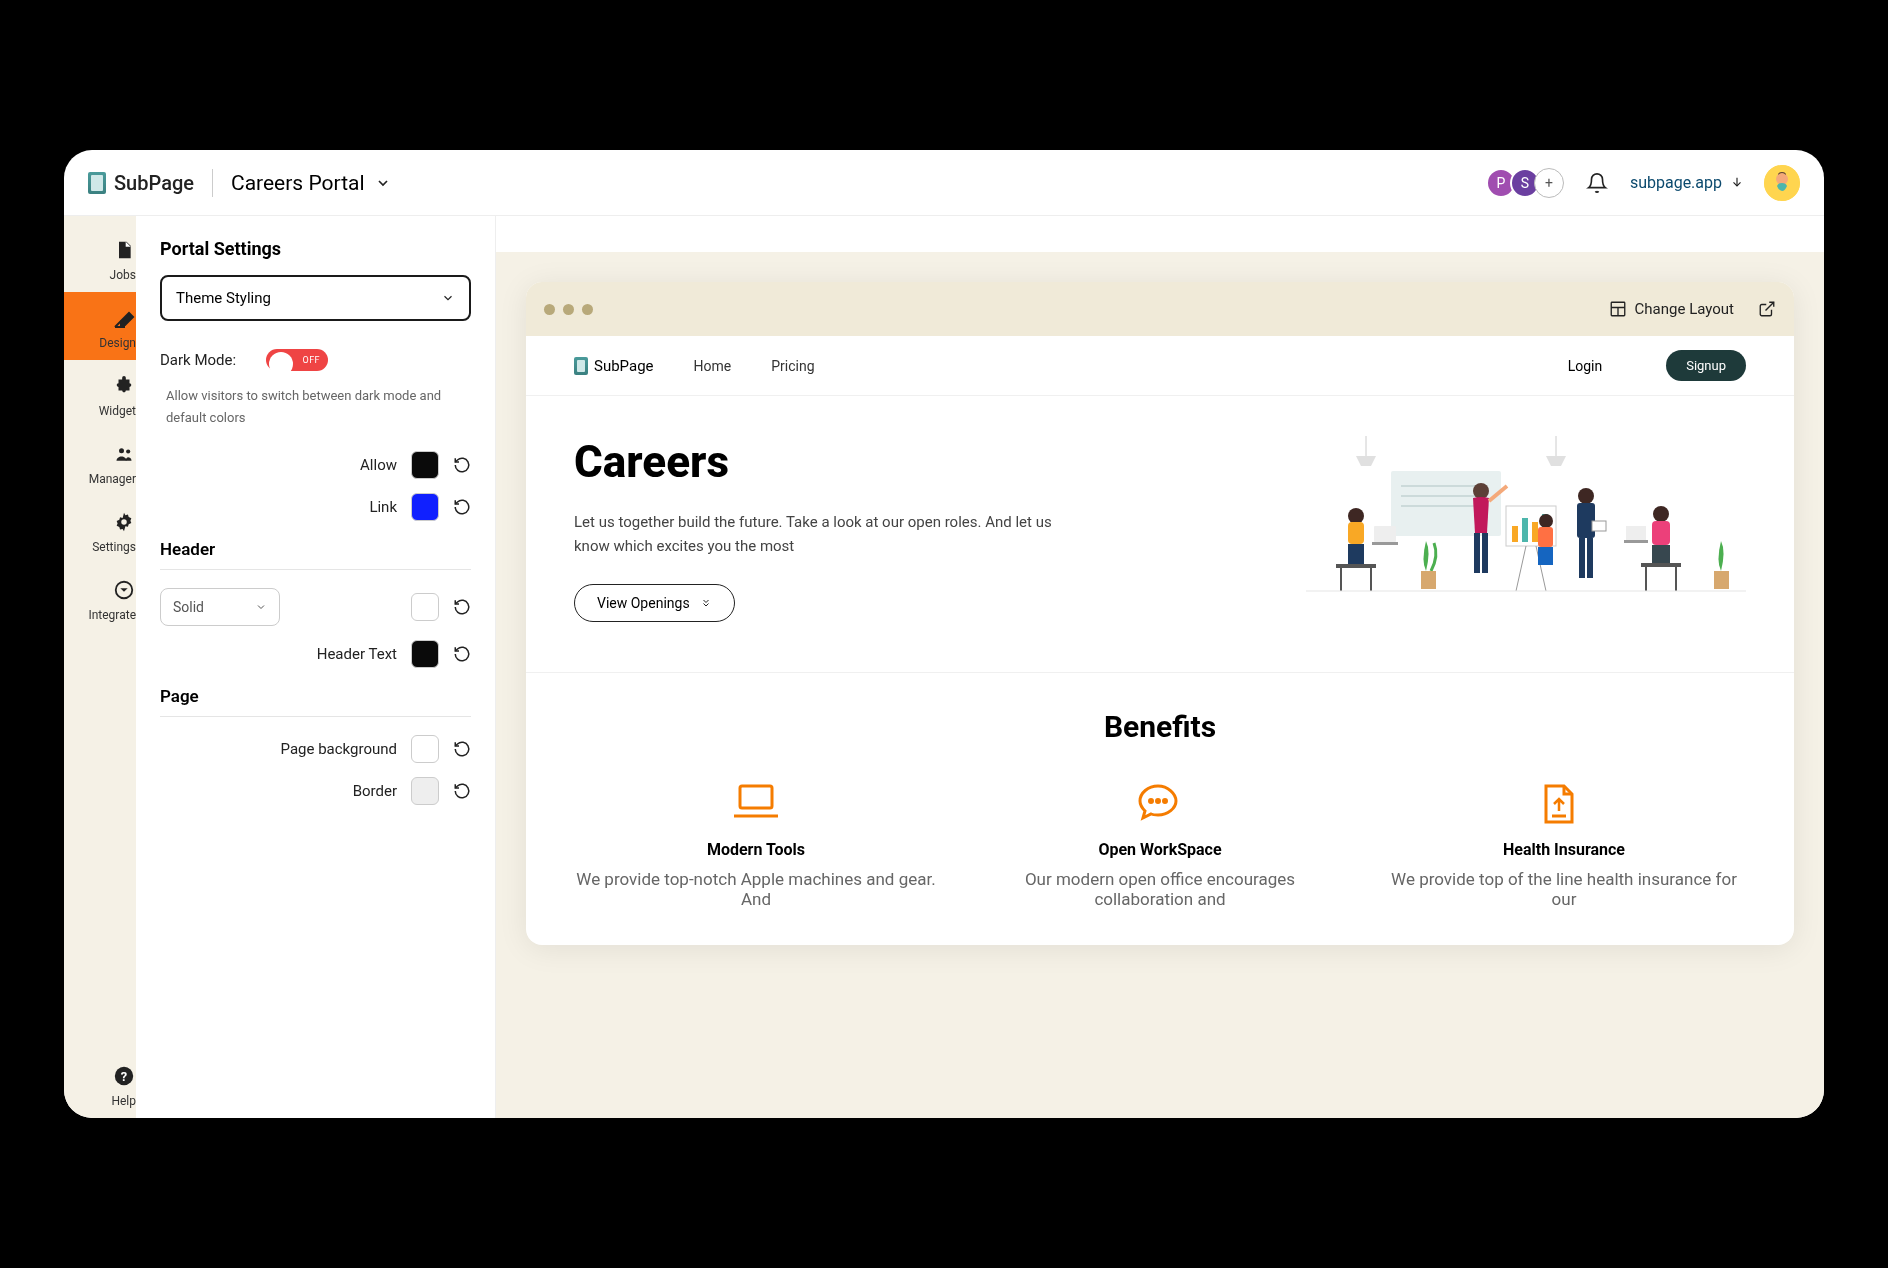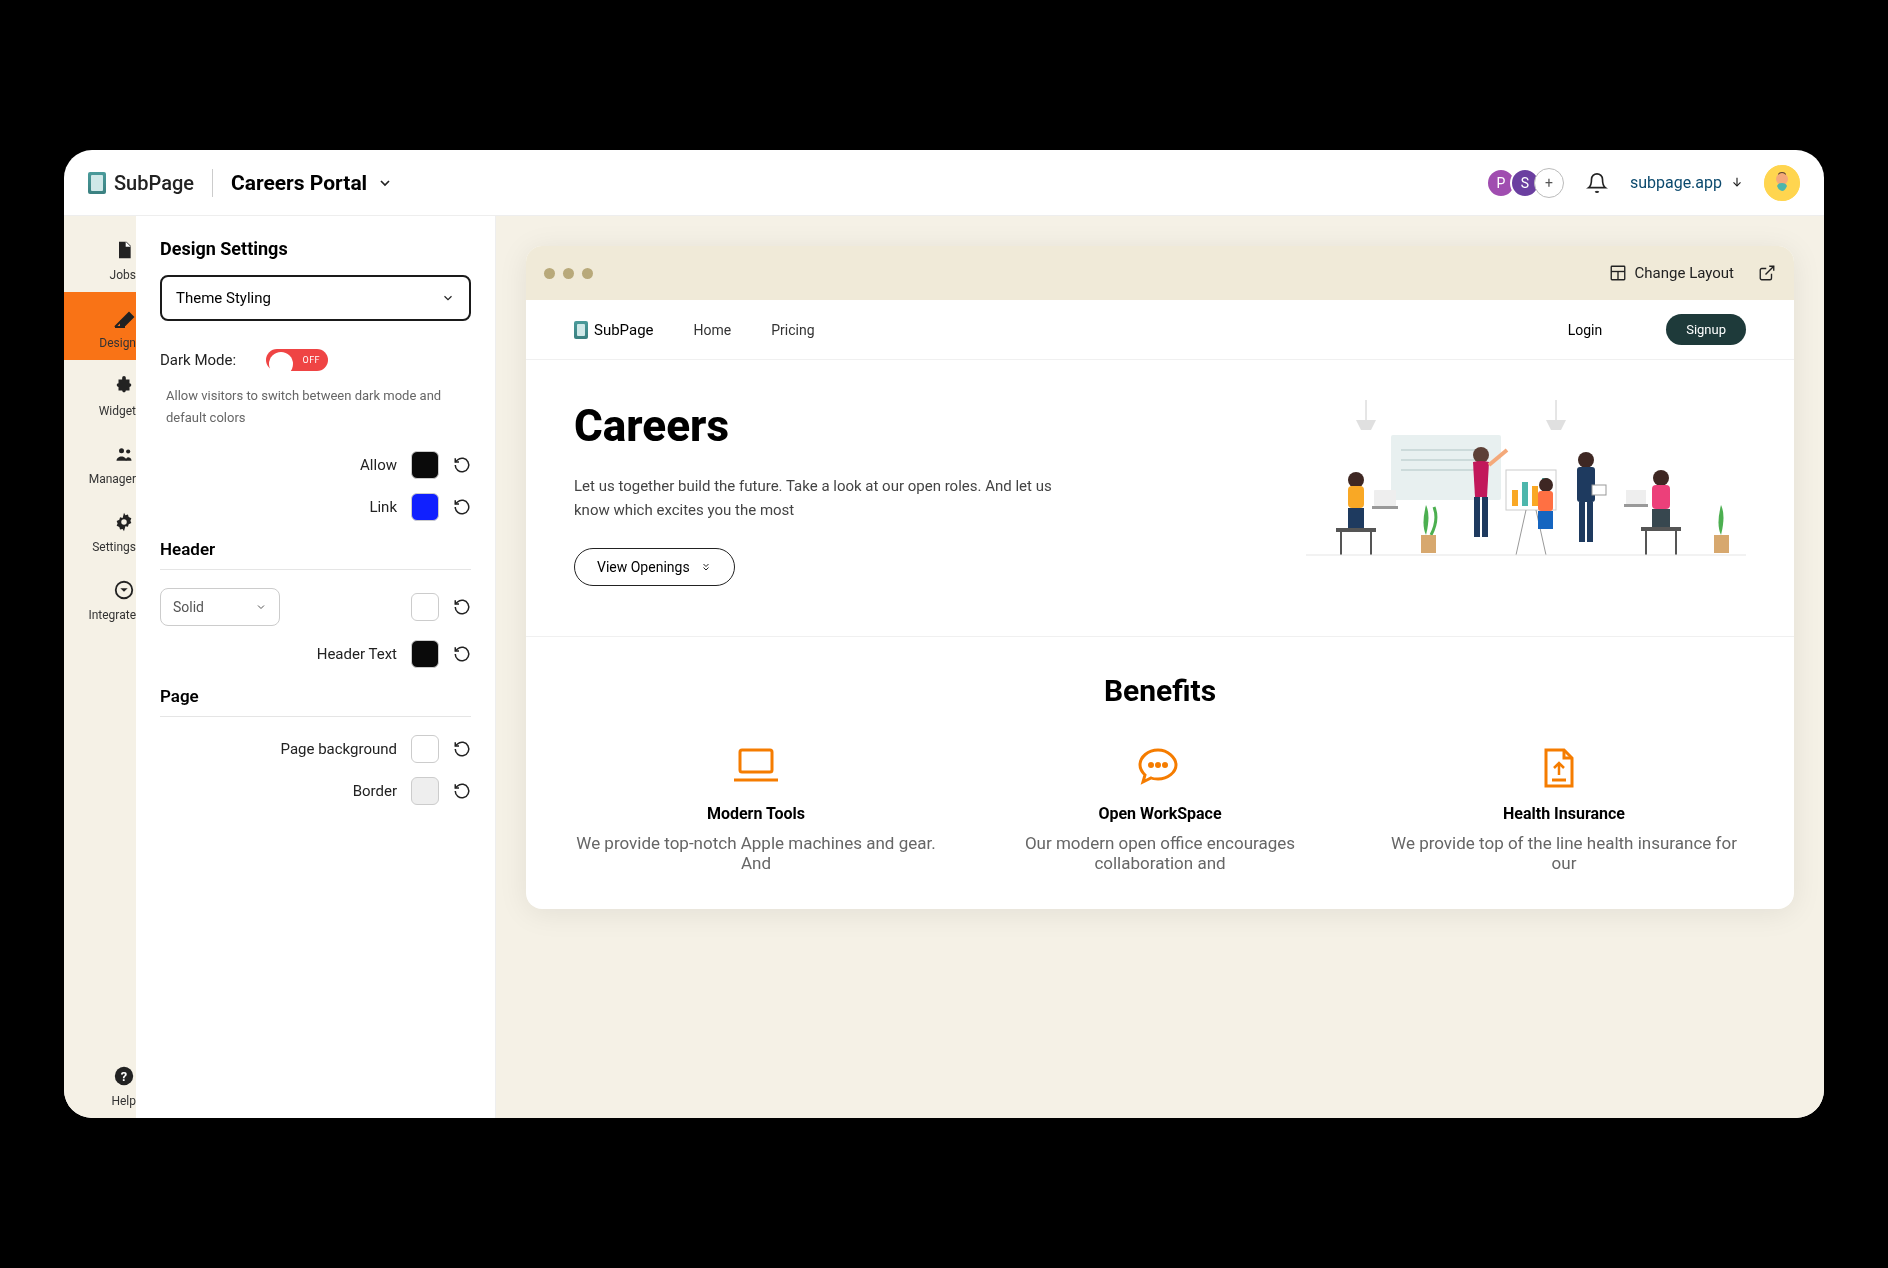--- a/index.html
+++ b/index.html
@@ -55,21 +55,21 @@
   .topbar .divider {
     width: 1px;
     height: 28px;
     background: #ccc;
     margin: 0 18px;
   }
   .portal-select {
     display: flex;
     align-items: center;
     gap: 10px;
-    font-weight: 700;
+    font-weight: 400;
     font-size: 21px;
     cursor: pointer;
   }
   .spacer { flex: 1; }
   .avatars {
     display: flex;
     align-items: center;
   }
   .av {
     width: 30px; height: 30px;
@@ -230,20 +230,21 @@
     justify-content: space-between;
     cursor: pointer;
     color:#555;
   }
   
   .preview-area {
     flex: 1;
     background: #f5f1e6;
     padding: 30px;
     overflow: auto;
+    margin-top: 36px;
   }
   .preview-frame {
     background: #fff;
     border-radius: 16px;
     box-shadow: 0 4px 30px rgba(0,0,0,0.08);
     overflow: hidden;
   }
   .preview-toolbar {
     height: 54px;
     background: #f0ead8;
@@ -464,21 +465,21 @@
           <svg width="22" height="22" viewBox="0 0 24 24" fill="#222">
               <circle cx="12" cy="12" r="10"></circle>
               <text x="12" y="17" text-anchor="middle" fill="#fff" font-size="14" font-weight="bold">?</text>
             </svg>
         </span>
         <span>Help</span>
       </div>
     </div>
 
     <div class="settings-panel">
-      <h2>Design Settings</h2>
+      <h2>Portal Settings</h2>
 
       <div class="theme-select">
         <span>Theme Styling</span>
         <svg width="14" height="14" viewBox="0 0 24 24" fill="none" stroke="#222" stroke-width="2">
             <polyline points="6 9 12 15 18 9"></polyline>
           </svg>
       </div>
 
       <div class="row" style="justify-content:flex-start;gap:30px;">
         <span class="label">Dark Mode:</span>

